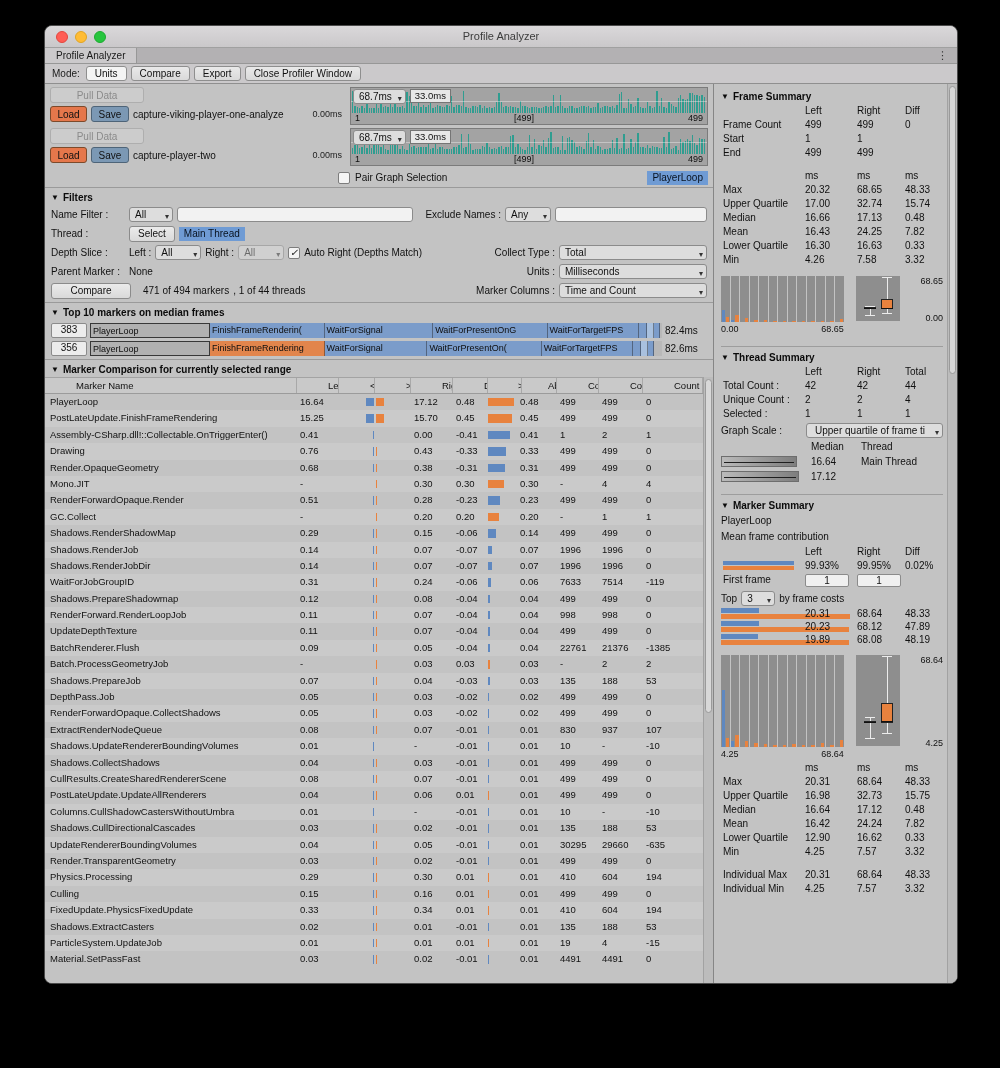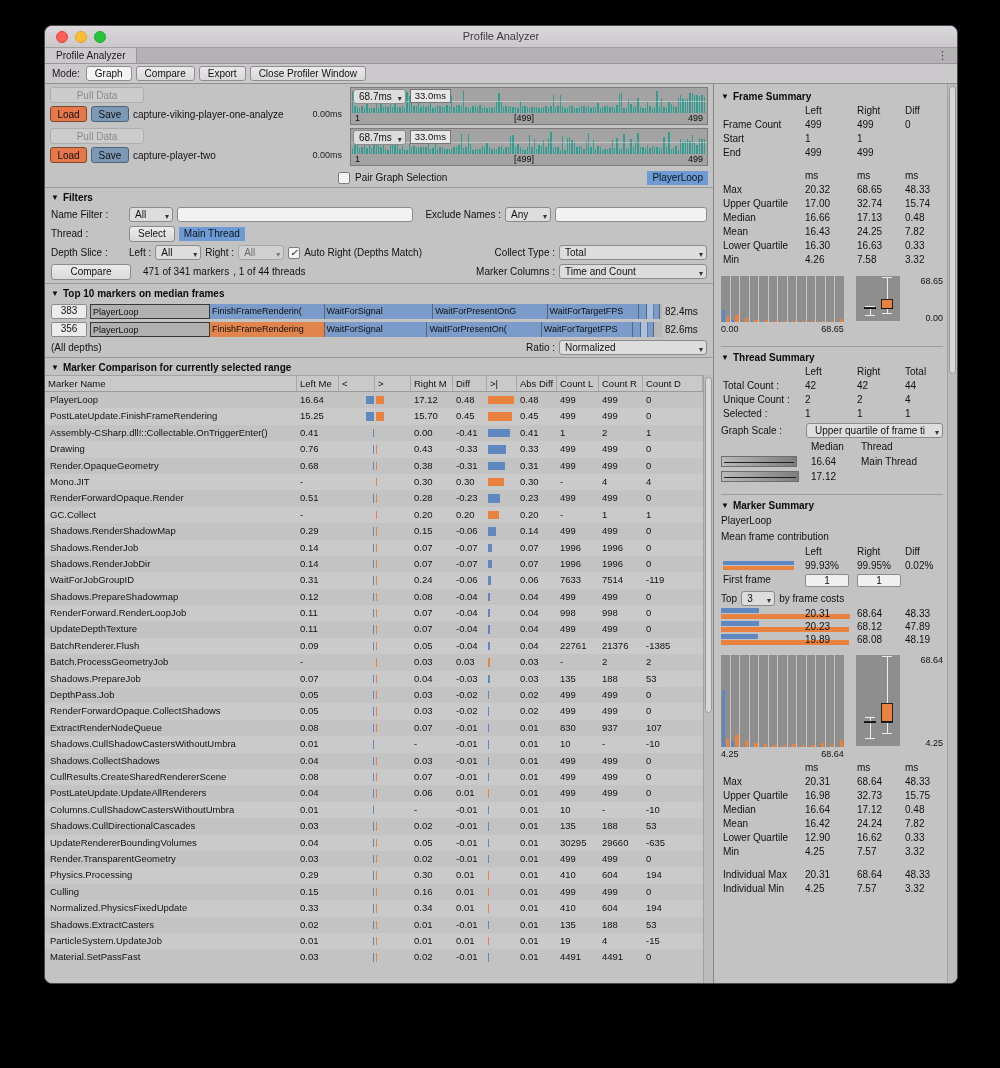--- a/index.html
+++ b/index.html
@@ -76,21 +76,21 @@
   .seg-blue{background:#7b9cca;}
   .seg-orange{background:#e2854c;}
   .seg-lightblue{background:#a9c1df;}
   .t10total{width:42px;}
   .t10foot{display:flex;align-items:center;height:17px;gap:4px;}
   
   .cmp{border-top:1px solid #9a9a9a;flex:1;display:flex;flex-direction:column;min-height:0;position:relative;}
   .cmp-title{padding:3px 6px 2px;font-weight:bold;height:17px;}
   .cmp-head,.cmp-row{display:grid;grid-template-columns:252px 42px 36px 36px 42px 34px 30px 40px 42px 44px 1fr;}
   .cmp-head{height:17px;background:#c9c9c9;border-top:1px solid #a3a3a3;border-bottom:1px solid #9b9b9b;margin-right:10px;}
-  .ch{border-right:1px solid #a8a8a8;padding:2px 3px;white-space:nowrap;overflow:hidden;font-size:9.5px;}
+  .ch{border-right:1px solid #a8a8a8;padding:2px 3px;white-space:nowrap;overflow:hidden;font-size:9.5px;margin-left:28px;}
   .cmp-body{flex:1;overflow:hidden;margin-right:10px;}
   .cmp-row{height:16.4px;align-items:center;font-size:9.5px;}
   .cmp-row.odd{background:#cacaca;}
   .cmp-row.even{background:#c3c3c3;}
   .cc{white-space:nowrap;overflow:hidden;padding:0 3px;height:100%;line-height:16px;}
   .cc.name{padding-left:5px;}
   .bar-cell{position:relative;padding:0;}
   .bl{position:absolute;right:1px;top:4px;bottom:4px;background:#5f88c0;}
   .br{position:absolute;left:1px;top:4px;bottom:4px;background:#e8823e;}
   .abl{position:absolute;left:1px;top:4px;bottom:4px;background:#5f88c0;}
@@ -160,21 +160,21 @@
     <div class="wtitle">Profile Analyzer</div>
   </div>
 
   <div class="tabbar">
     <div class="tab">Profile Analyzer</div>
     <div class="kebab">⋮</div>
   </div>
 
   <div class="toolbar">
     <span class="tlabel">Mode:</span>
-    <button class="tbtn sel">Graph</button>
+    <button class="tbtn sel">Units</button>
     <button class="tbtn">Compare</button>
     <button class="tbtn">Export</button>
     <button class="tbtn">Close Profiler Window</button>
   </div>
 
   <div class="content">
     <div class="left">
 
       <div class="captures">
         <div class="cap-row">
@@ -562,22 +562,29 @@
           <span class="dd w46 disabled">All</span>
           <span class="cb">
               <i>✓</i>
             </span>
           <span>Auto Right (Depths Match)</span>
           <span class="spacer"></span>
           <span>Collect Type :</span>
           <span class="dd w148">Total</span>
         </div>
         <div class="frow">
+          <span class="flabel">Parent Marker :</span>
+          <span>None</span>
+          <span class="spacer"></span>
+          <span>Units :</span>
+          <span class="dd w148">Milliseconds</span>
+        </div>
+        <div class="frow">
           <button class="btn w80">Compare</button>
-          <span class="ml8">471 of 341 markers</span>
+          <span class="ml8">471 of 494 markers</span>
           <span>, 1 of 44 threads</span>
           <span class="spacer"></span>
           <span>Marker Columns :</span>
           <span class="dd w148">Time and Count</span>
         </div>
       </div>
 
       <div class="top10">
         <div class="shead">
           <span class="fold">▼</span>
@@ -603,26 +610,20 @@
               <div class="seg seg-selected" style="width: 21%;">PlayerLoop</div>
               <div class="seg seg-orange" style="width: 20%;">FinishFrameRendering</div>
               <div class="seg seg-blue" style="width: 18%;">WaitForSignal</div>
               <div class="seg seg-blue" style="width: 20%;">WaitForPresentOn(</div>
               <div class="seg seg-blue" style="width: 16%;">WaitForTargetFPS</div>
               <div class="seg seg-blue" style="width: 1.4%;"></div>
               <div class="seg seg-lightblue" style="width: 1.2%;"></div>
               <div class="seg seg-blue" style="width: 1%;"></div>
             </div>
           <span class="t10total">82.6ms</span>
-        </div>
-        <div class="t10foot">
-          <span>(All depths)</span>
-          <span class="spacer"></span>
-          <span>Ratio :</span>
-          <span class="dd w148">Normalized</span>
         </div>
       </div>
 
       <div class="cmp">
         <div class="cmp-title shead">
           <span class="fold">▼</span>
           <span>Marker Comparison for currently selected range</span>
         </div>
         <div class="cmp-head" id="cmphead">
             <div class="ch">Marker Name</div>
@@ -1023,21 +1024,21 @@
               <div class="cc">-0.01</div>
               <div class="cc bar-cell">
                 <div class="abl" style="width: 1px;"></div>
               </div>
               <div class="cc">0.01</div>
               <div class="cc">830</div>
               <div class="cc">937</div>
               <div class="cc">107</div>
             </div>
             <div class="cmp-row odd">
-              <div class="cc name">Shadows.CullShadowCastersWithoutUmbra</div>
+              <div class="cc name">Shadows.UpdateRendererBoundingVolumes</div>
               <div class="cc">0.01</div>
               <div class="cc bar-cell">
                 <div class="bl" style="width: 1px;"></div>
               </div>
               <div class="cc bar-cell"></div>
               <div class="cc">-</div>
               <div class="cc">-0.01</div>
               <div class="cc bar-cell">
                 <div class="abl" style="width: 1px;"></div>
               </div>
@@ -1209,21 +1210,21 @@
               <div class="cc">0.01</div>
               <div class="cc bar-cell">
                 <div class="br" style="width: 1px;"></div>
               </div>
               <div class="cc">0.01</div>
               <div class="cc">499</div>
               <div class="cc">499</div>
               <div class="cc">0</div>
             </div>
             <div class="cmp-row odd">
-              <div class="cc name">Normalized.PhysicsFixedUpdate</div>
+              <div class="cc name">FixedUpdate.PhysicsFixedUpdate</div>
               <div class="cc">0.33</div>
               <div class="cc bar-cell">
                 <div class="bl" style="width: 1px;"></div>
               </div>
               <div class="cc bar-cell">
                 <div class="br" style="width: 1px;"></div>
               </div>
               <div class="cc">0.34</div>
               <div class="cc">0.01</div>
               <div class="cc bar-cell">

